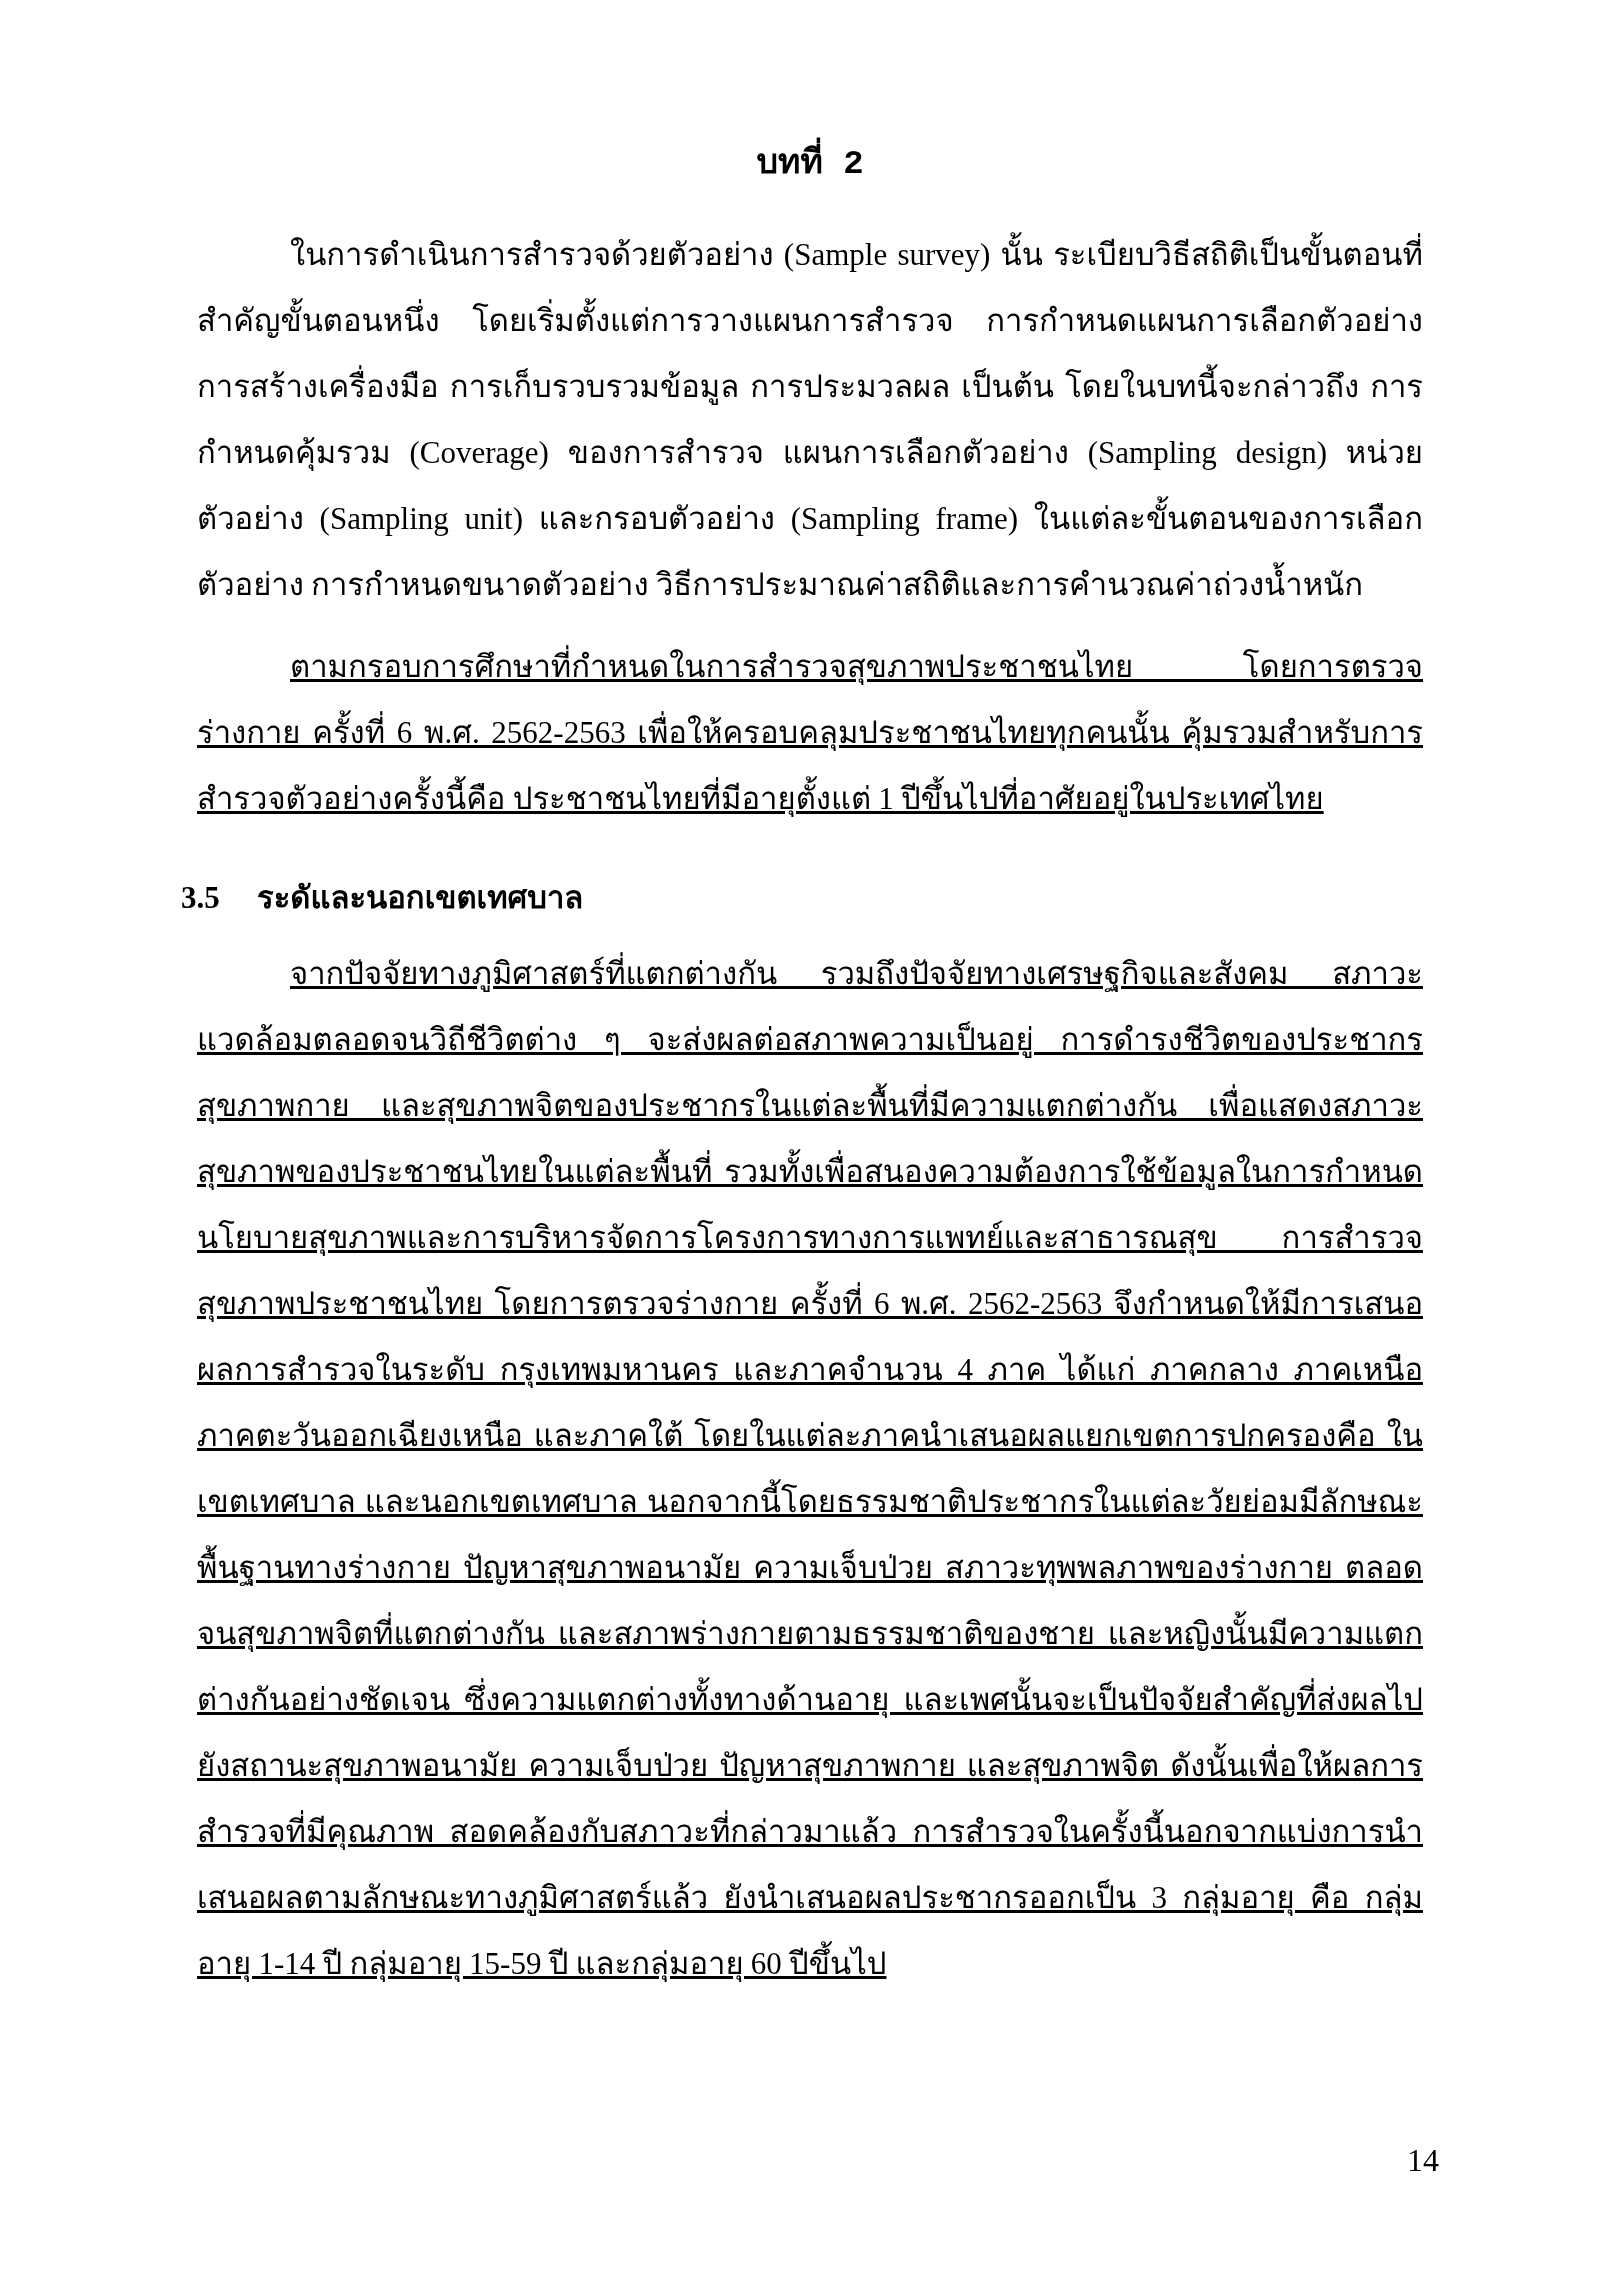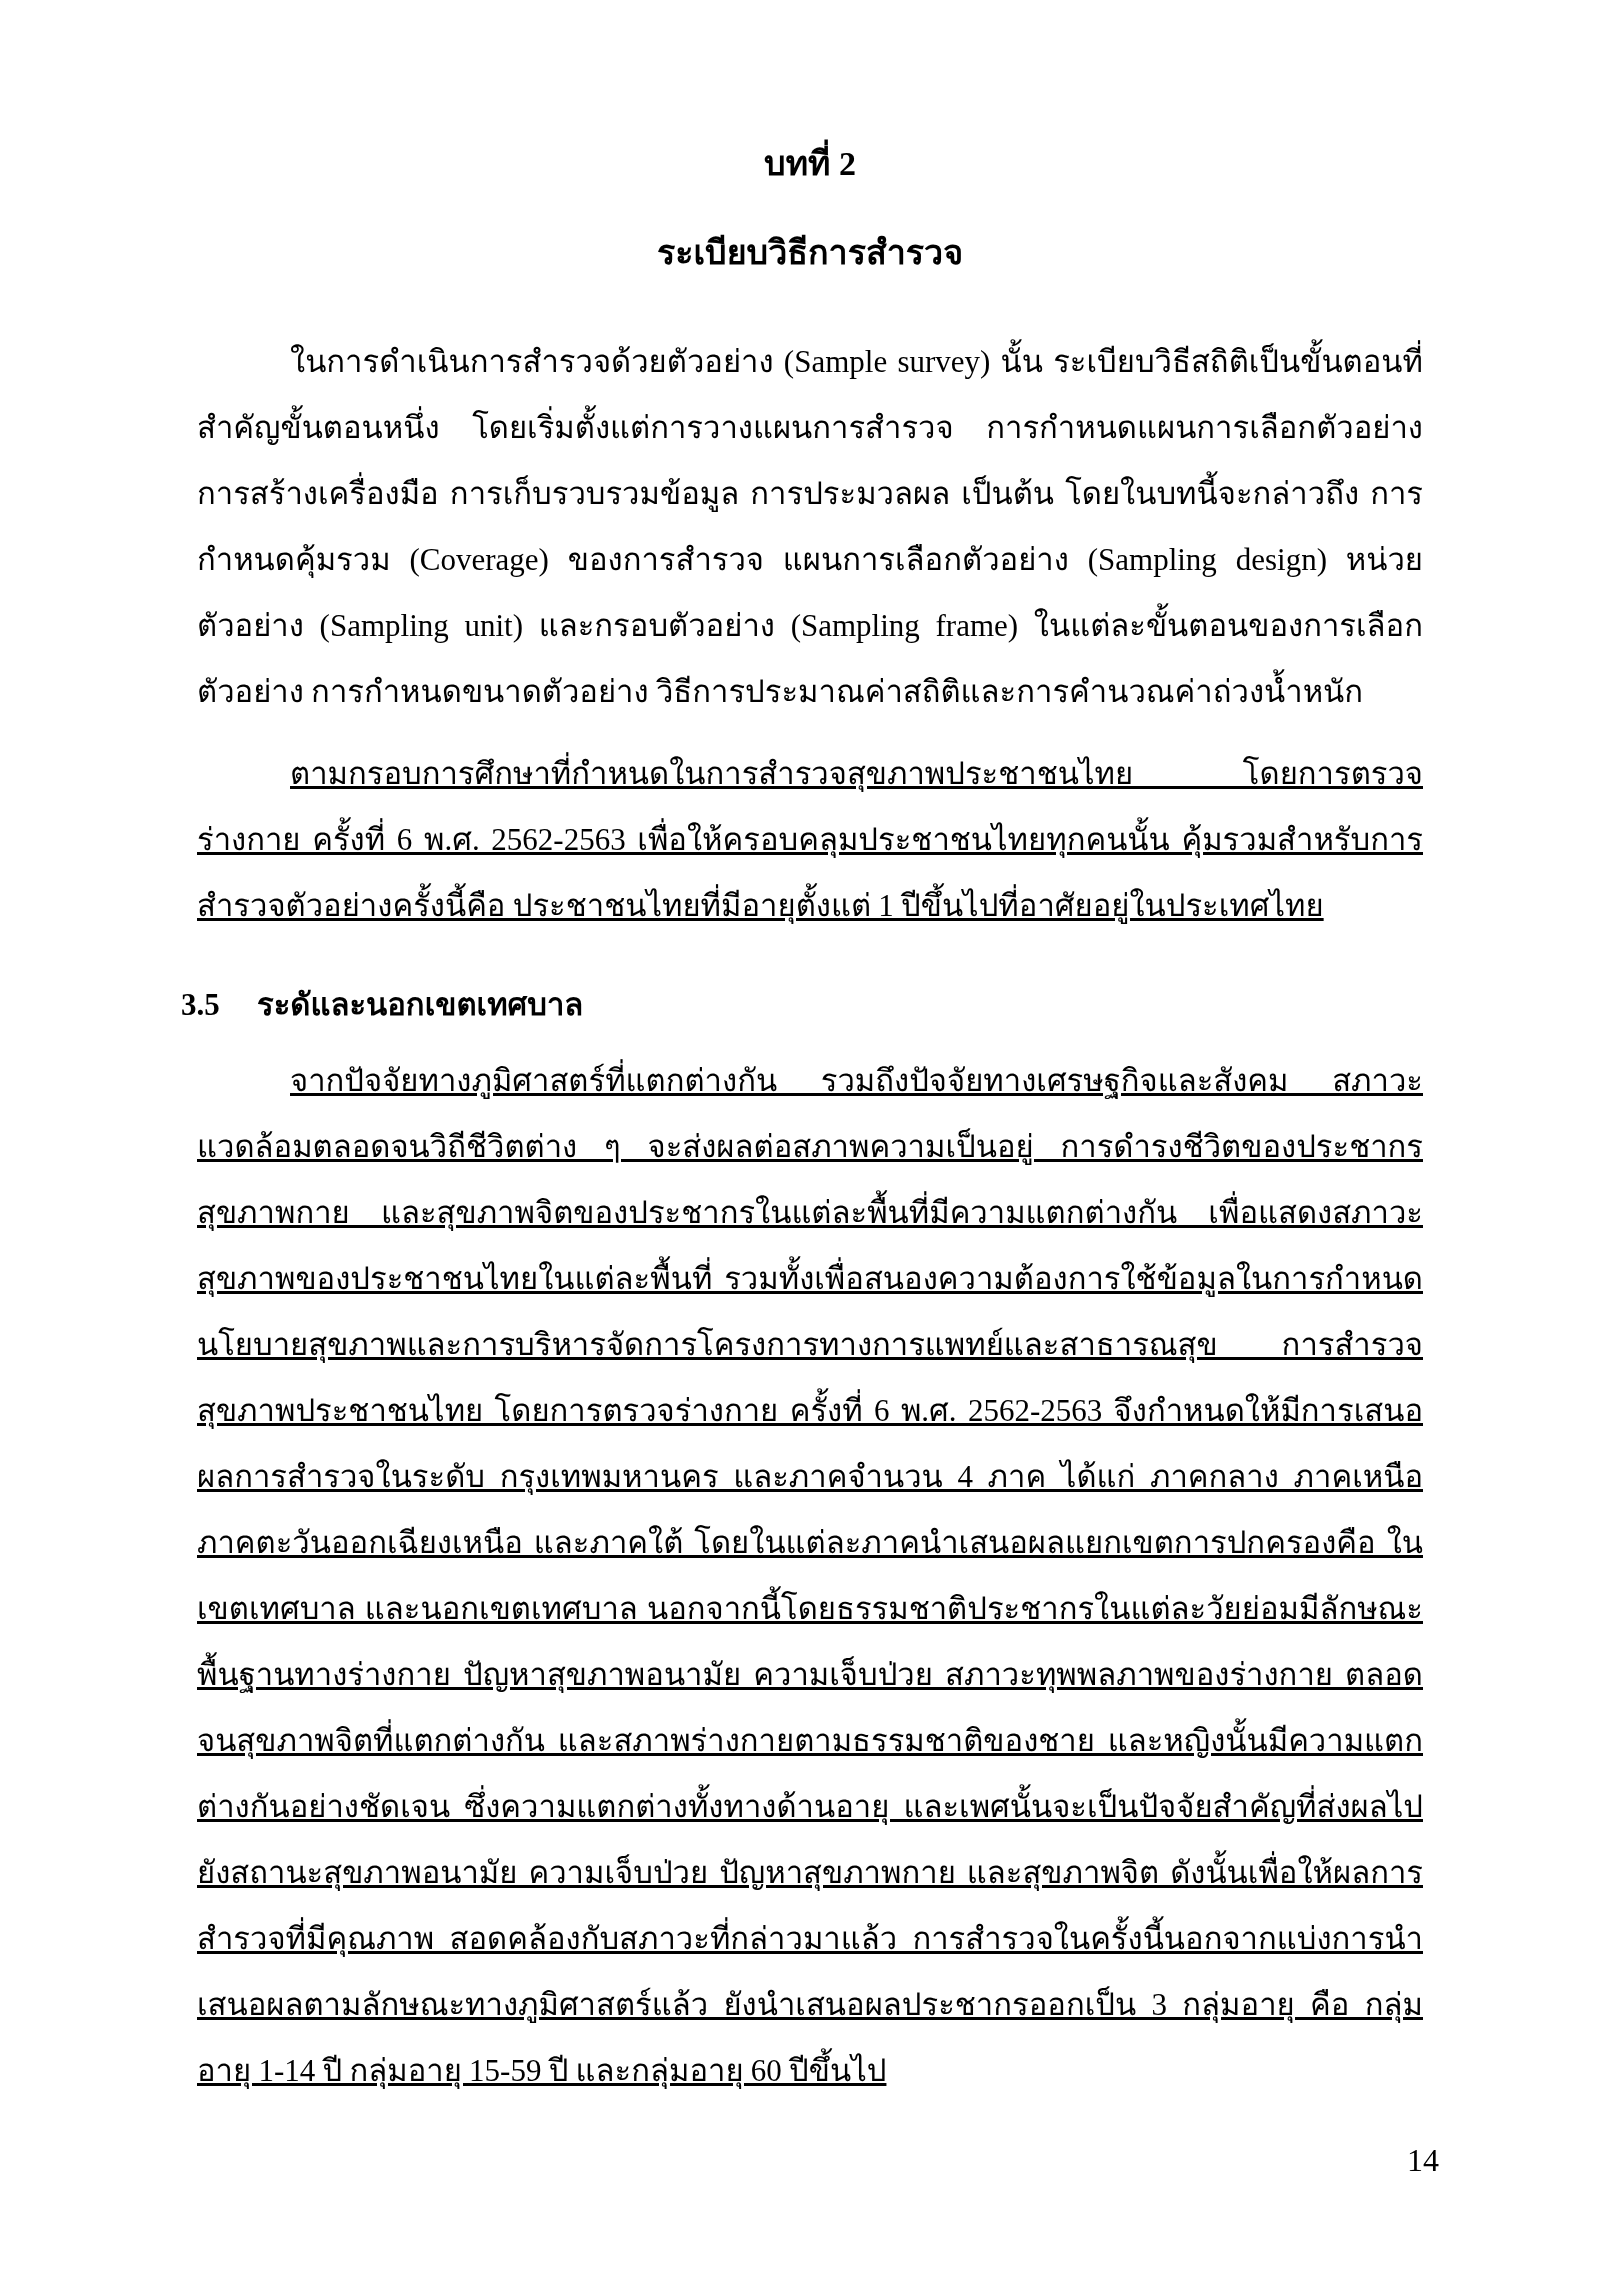--- a/index.html
+++ b/index.html
@@ -21,21 +21,22 @@
     overflow: hidden;
   }
   .chapter-title,
   .chapter-subtitle {
     text-align: center;
     font-weight: bold;
     font-size: 34px;
     line-height: 1.0;
   }
   .chapter-title {
-    margin: 0 0 55px 0;
+    margin: 0 0 41px 0;
+    font-family: Liberation Mono, monospace;
   }
   .chapter-subtitle {
     margin: 0 0 59px 0;
   }
   p.body-text {
     font-size: 31px;
     line-height: 66px;
     text-align: justify;
     text-justify: inter-word;
     margin: 16px;
@@ -65,21 +66,20 @@
     line-height: 1;
   }
 </style>
 </head>
 <body>
 
 <div class="page">
 
   <h1 class="chapter-title">บทที่ 2</h1>
 
-  <h2 class="chapter-subtitle">ระเบียบวิธีการสำรวจ</h2>
 
   <p class="body-text">ในการดำเนินการสำรวจด้วยตัวอย่าง (Sample survey) นั้น ระเบียบวิธีสถิติเป็นขั้นตอนที่สำคัญขั้นตอนหนึ่ง โดยเริ่มตั้งแต่การวางแผนการสำรวจ การกำหนดแผนการเลือกตัวอย่าง การสร้างเครื่องมือ การเก็บรวบรวมข้อมูล  การประมวลผล เป็นต้น  โดยในบทนี้จะกล่าวถึง การกำหนดคุ้มรวม (Coverage) ของการสำรวจ แผนการเลือกตัวอย่าง (Sampling design) หน่วยตัวอย่าง (Sampling unit) และกรอบตัวอย่าง (Sampling frame) ในแต่ละขั้นตอนของการเลือกตัวอย่าง การกำหนดขนาดตัวอย่าง วิธีการประมาณค่าสถิติและการคำนวณค่าถ่วงน้ำหนัก</p>
 
 
   <p class="body-text section-body">ตามกรอบการศึกษาที่กำหนดในการสำรวจสุขภาพประชาชนไทย โดยการตรวจร่างกาย ครั้งที่ 6 พ.ศ. 2562-2563 เพื่อให้ครอบคลุมประชาชนไทยทุกคนนั้น คุ้มรวมสำหรับการสำรวจตัวอย่างครั้งนี้คือ ประชาชนไทยที่มีอายุตั้งแต่ 1 ปีขึ้นไปที่อาศัยอยู่ในประเทศไทย</p>
 
   <div class="section-head">
     <span class="num">3.5</span><span>ระดัและนอกเขตเทศบาล</span>
   </div>
 

